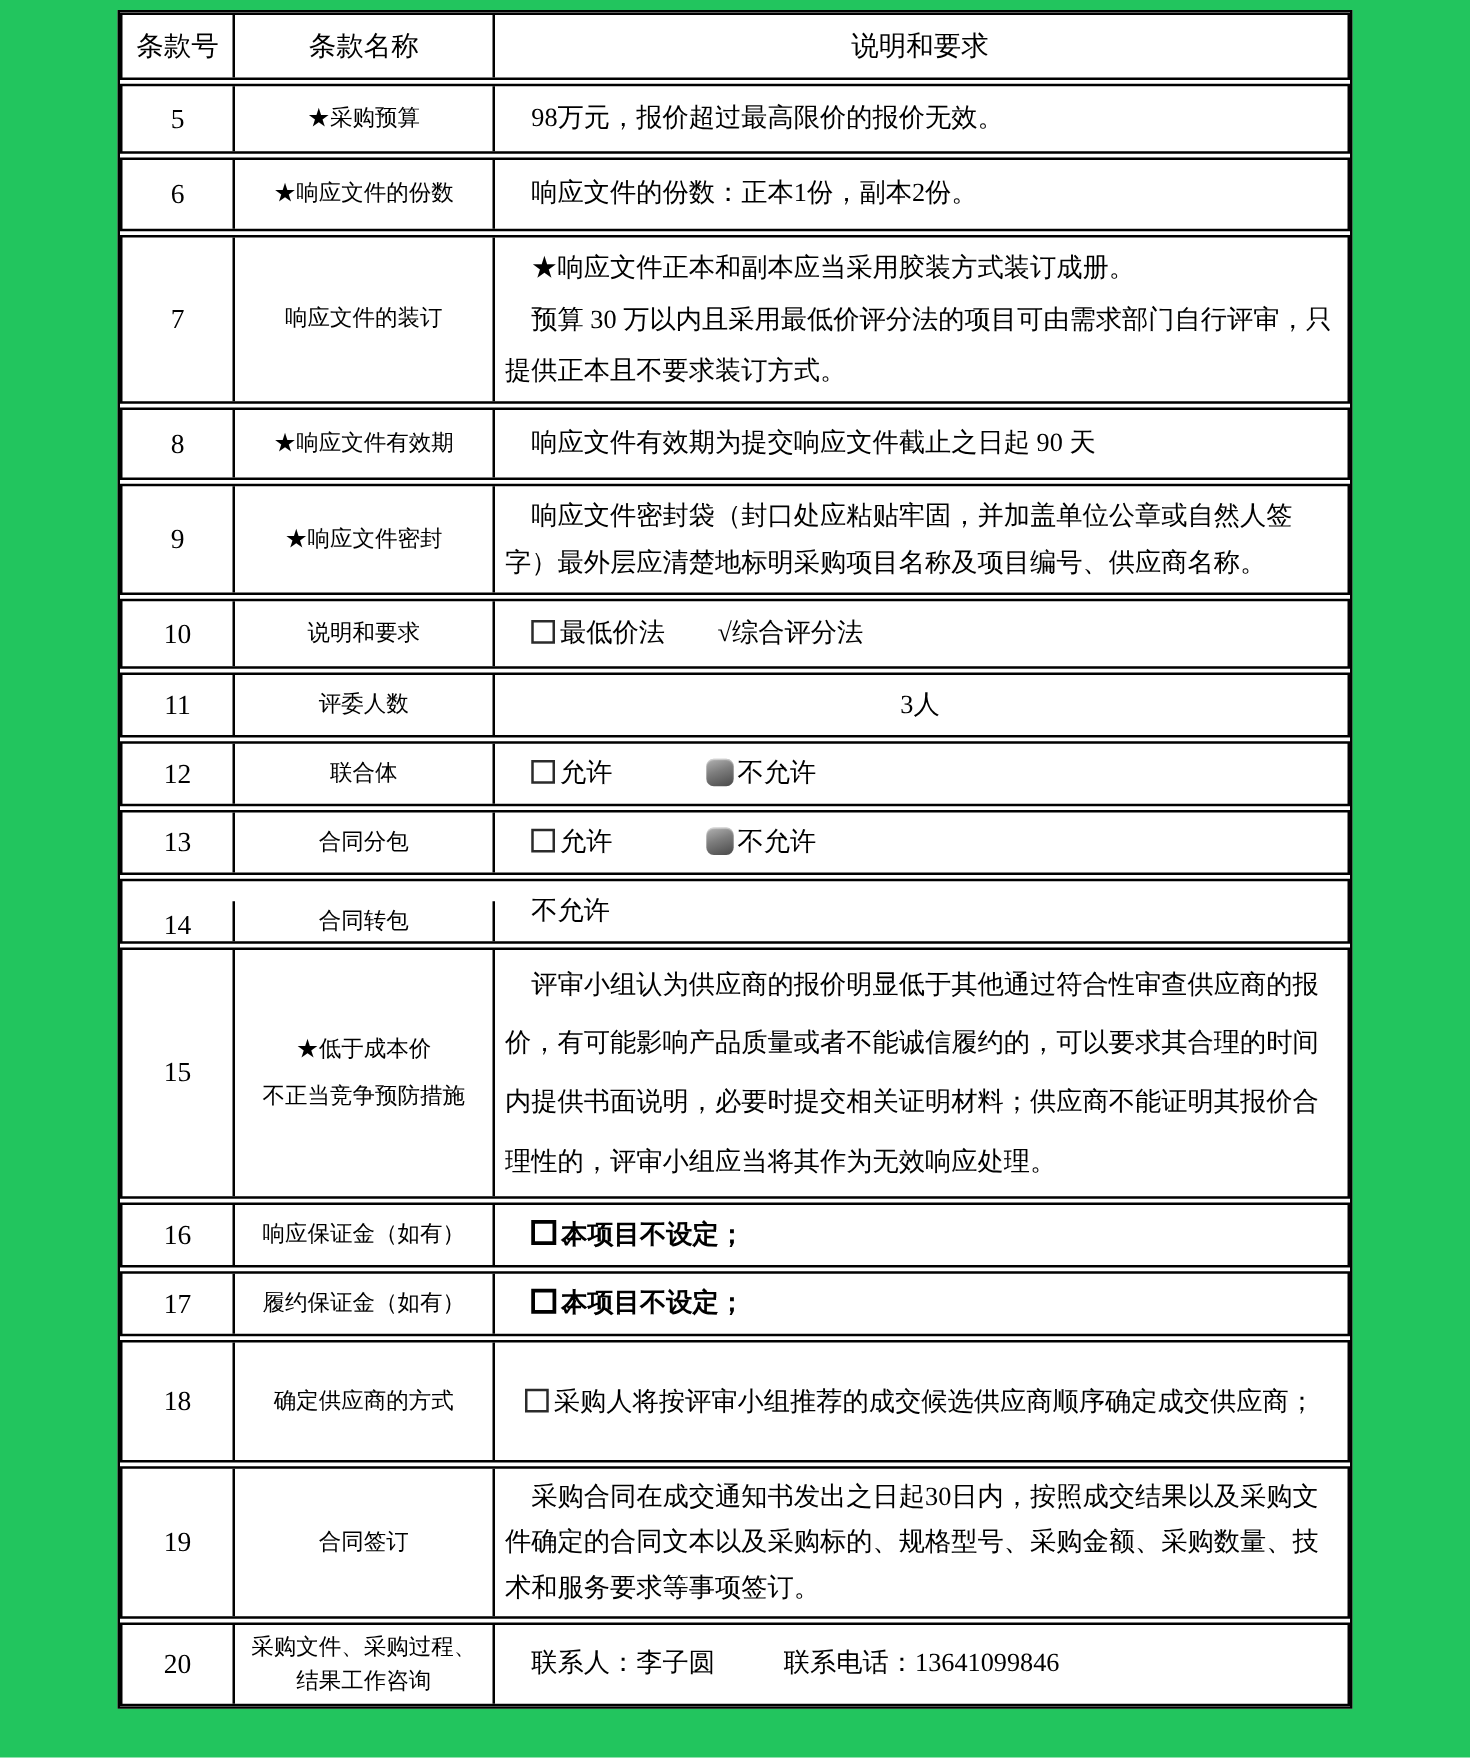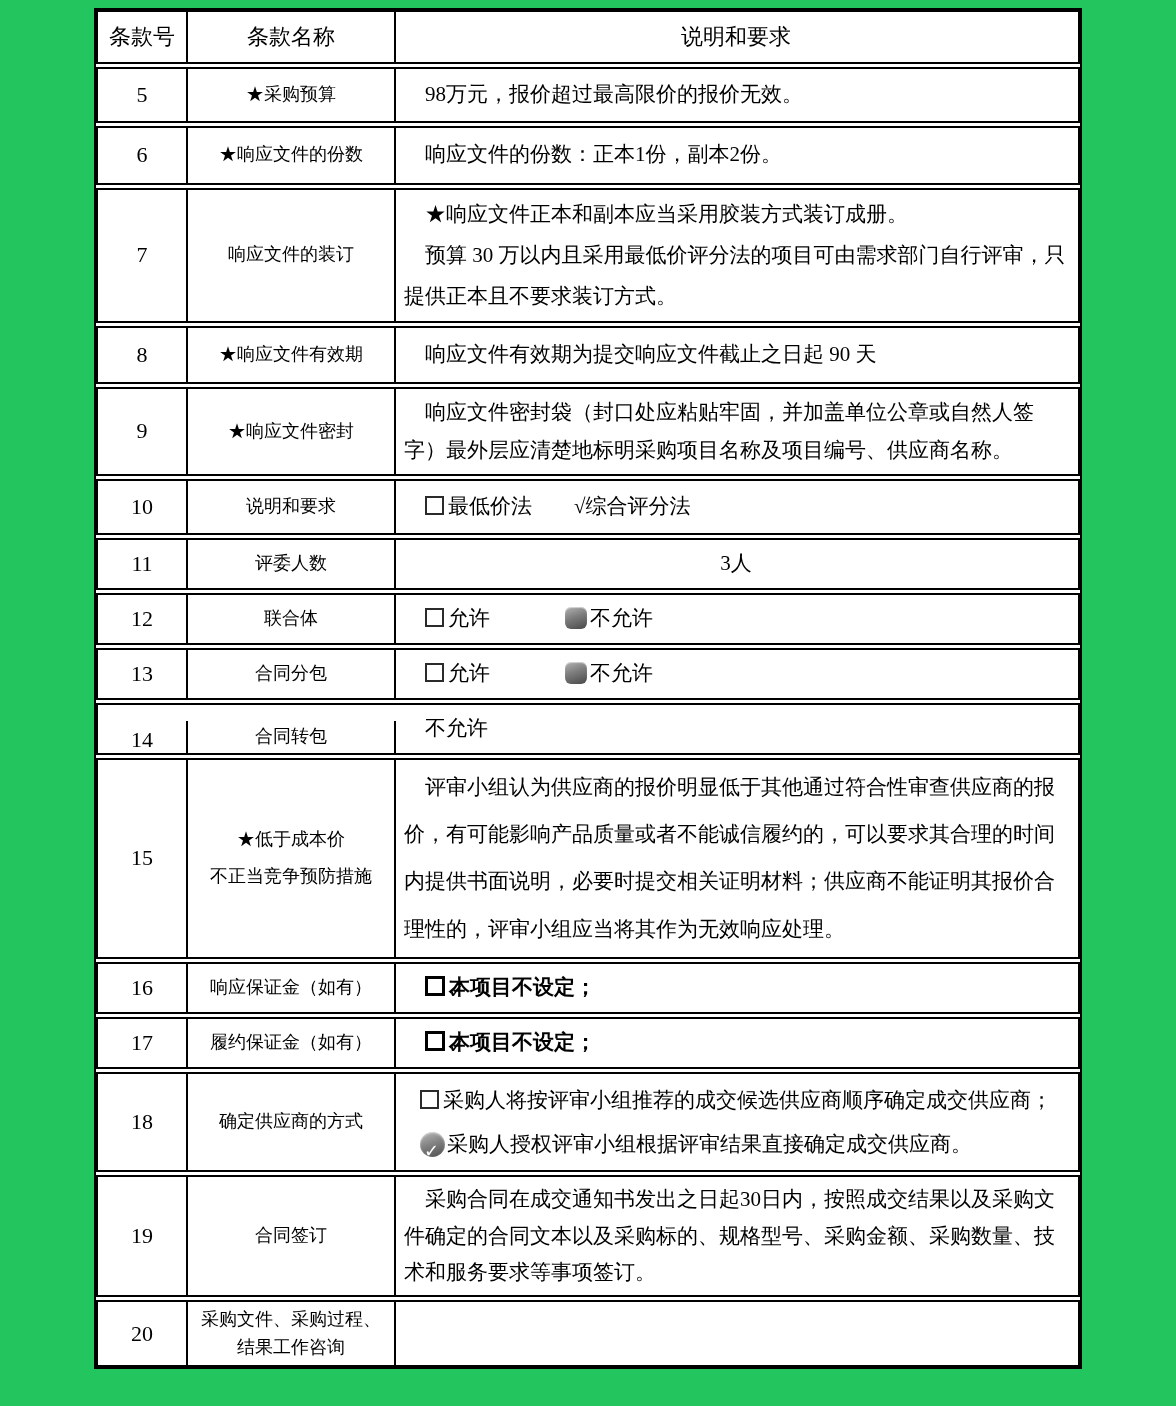--- a/index.html
+++ b/index.html
@@ -231,37 +231,39 @@
       </div>
       <div class="row row-18">
         <div class="c c1">
           <span>18</span>
         </div>
         <div class="c c2">
           <div class="nline">确定供应商的方式</div>
         </div>
         <div class="c c3">
           <div class="line ni"><div class="ico-box"></div><span>采购人将按评审小组推荐的成交候选供应商顺序确定成交供应商；</span></div>
-          <div class="line ni"><div class="ico-ci"></div><span>采购人授权评审小组根据评审结果直接确定成交供应商。</span></div>
         </div>
       </div>
       <div class="row row-19">
         <div class="c c1">
           <span>19</span>
         </div>
         <div class="c c2">
           <div class="nline">合同签订</div>
         </div>
         <div class="c c3">
           <div class="line"><span>采购合同在成交通知书发出之日起30日内，按照成交结果以及采购文件确定的合同文本以及采购标的、规格型号、采购金额、采购数量、技术和服务要求等事项签订。</span></div>
         </div>
       </div>
       <div class="row row-20">
         <div class="c c1">
           <span>20</span>
         </div>
         <div class="c c2">
           <div class="nline">采购文件、采购过程、</div>
           <div class="nline">结果工作咨询</div>
+        </div>
+        <div class="c c3">
+          <div class="line"><span>联系人：李子圆</span><div class="gap-m"></div><span>联系电话：13641099846</span></div>
         </div>
       </div>
     </div>
 </div>
 
 </body></html>

